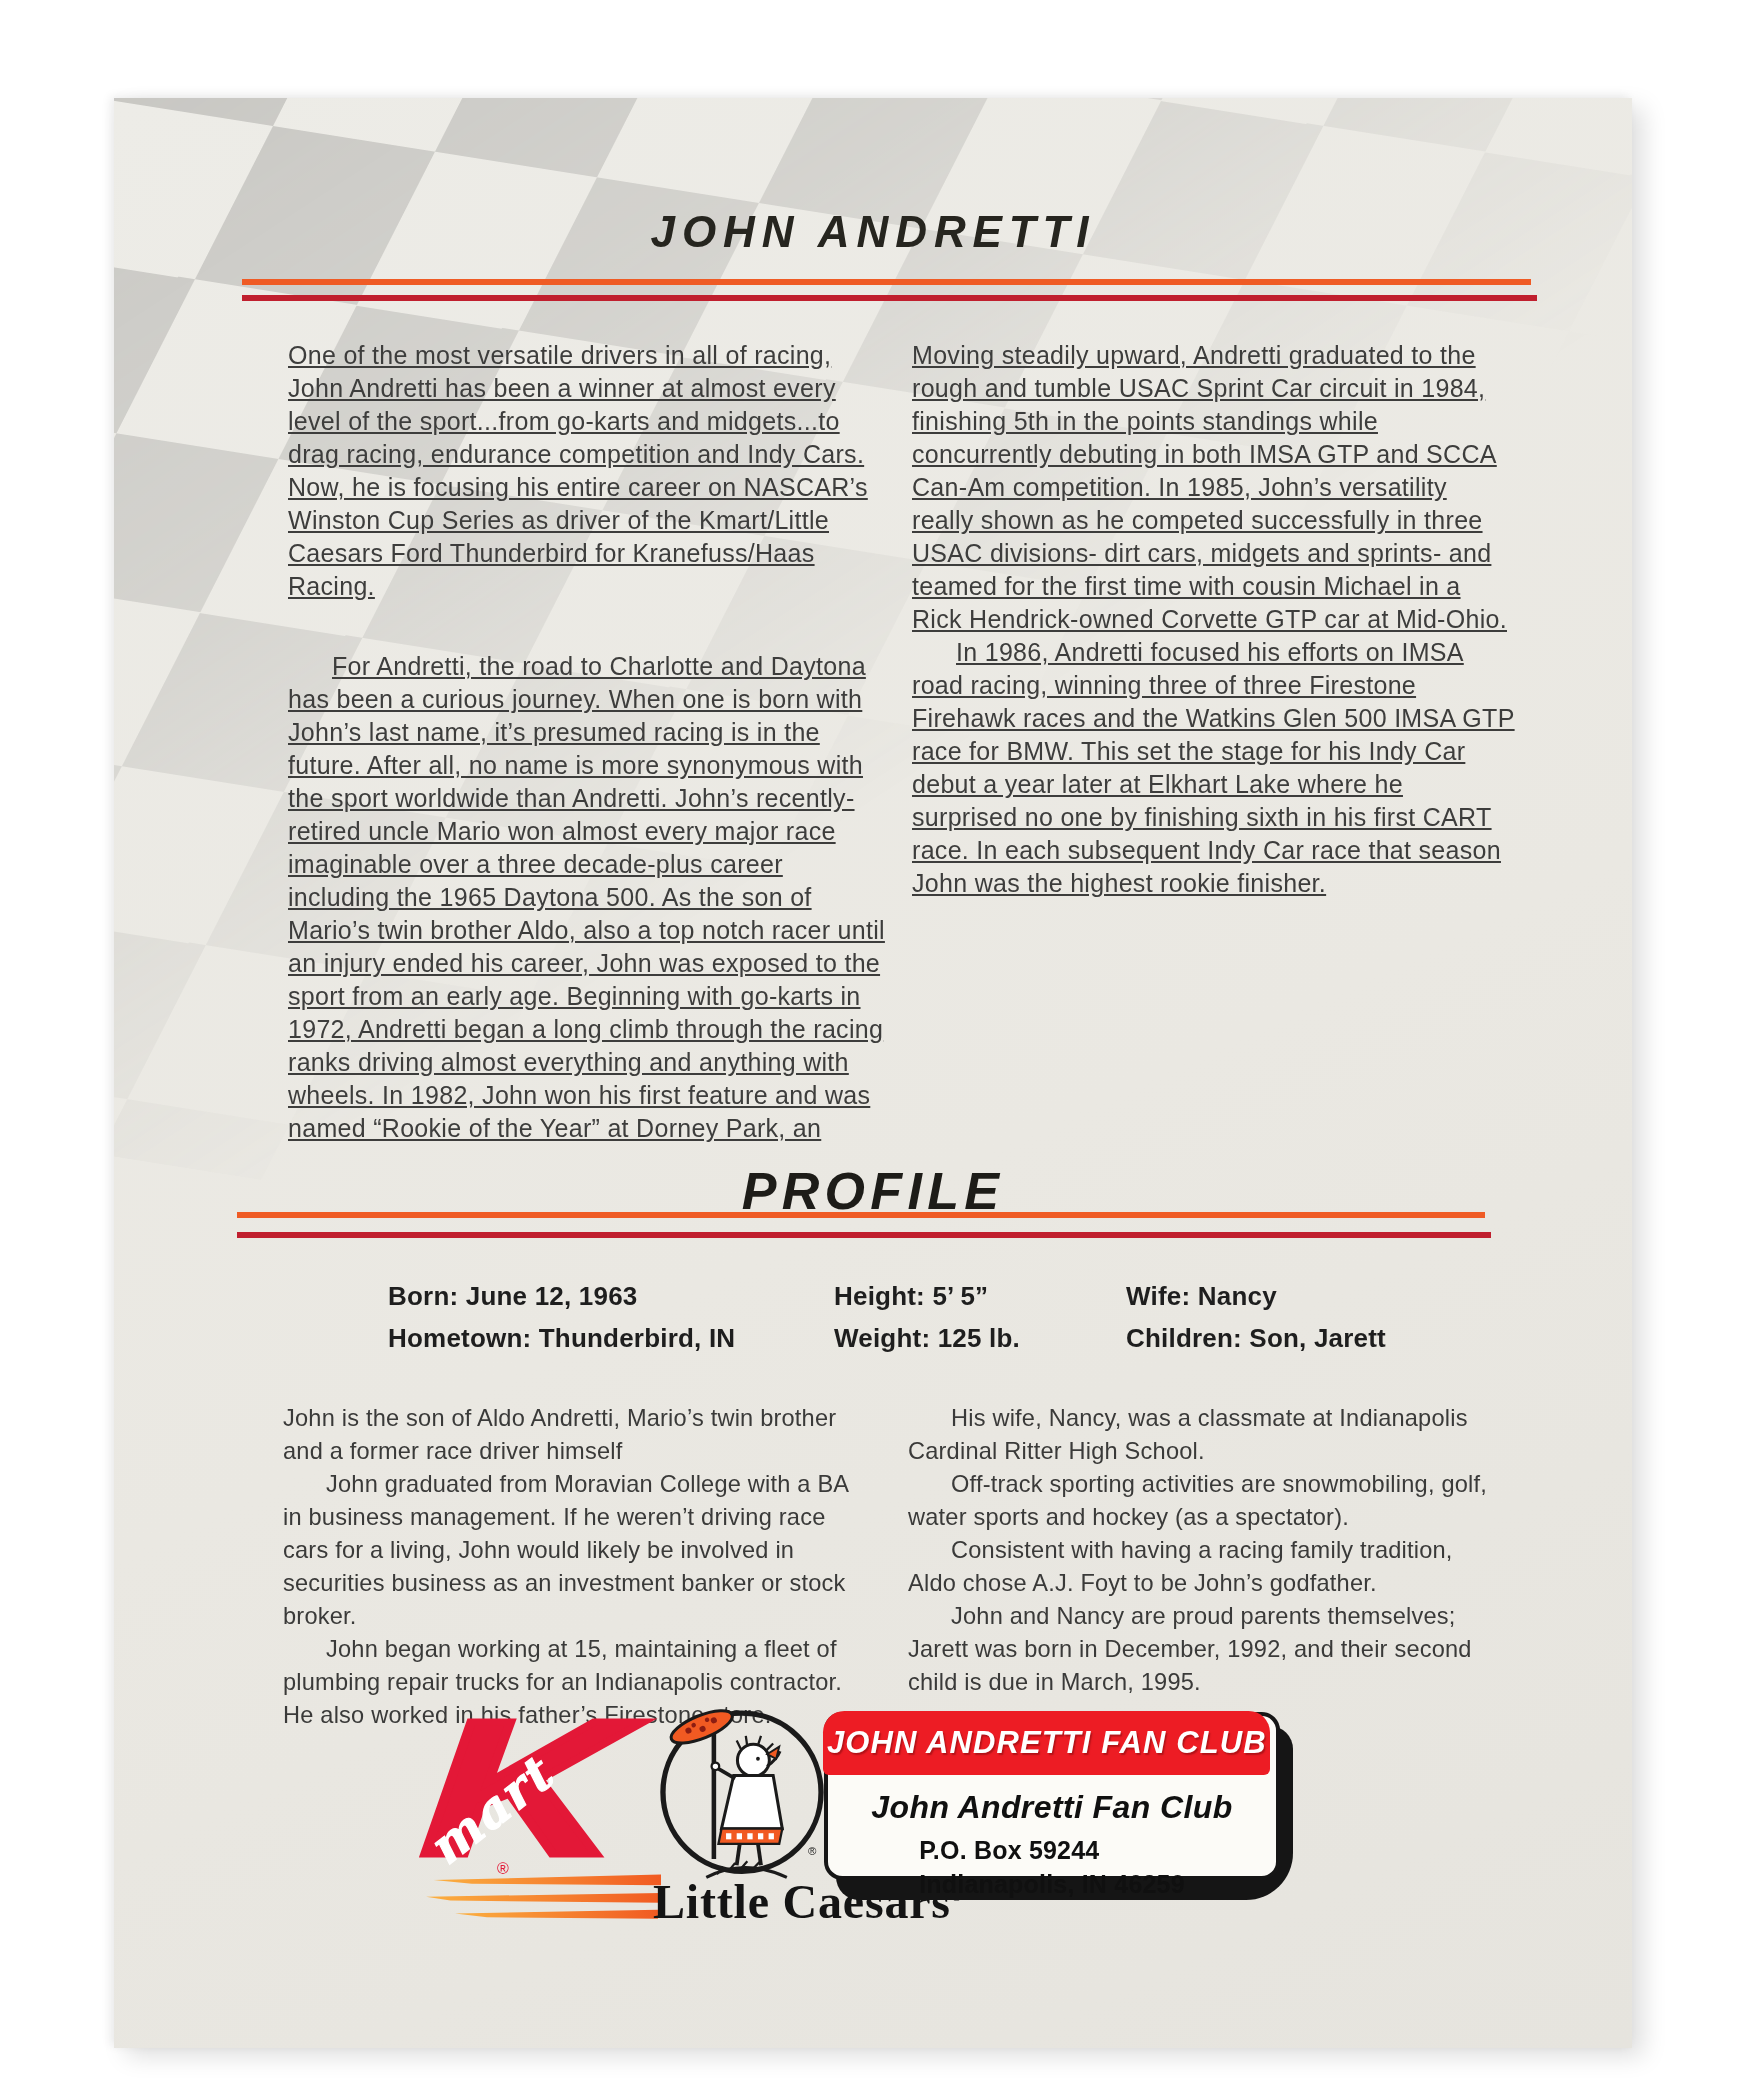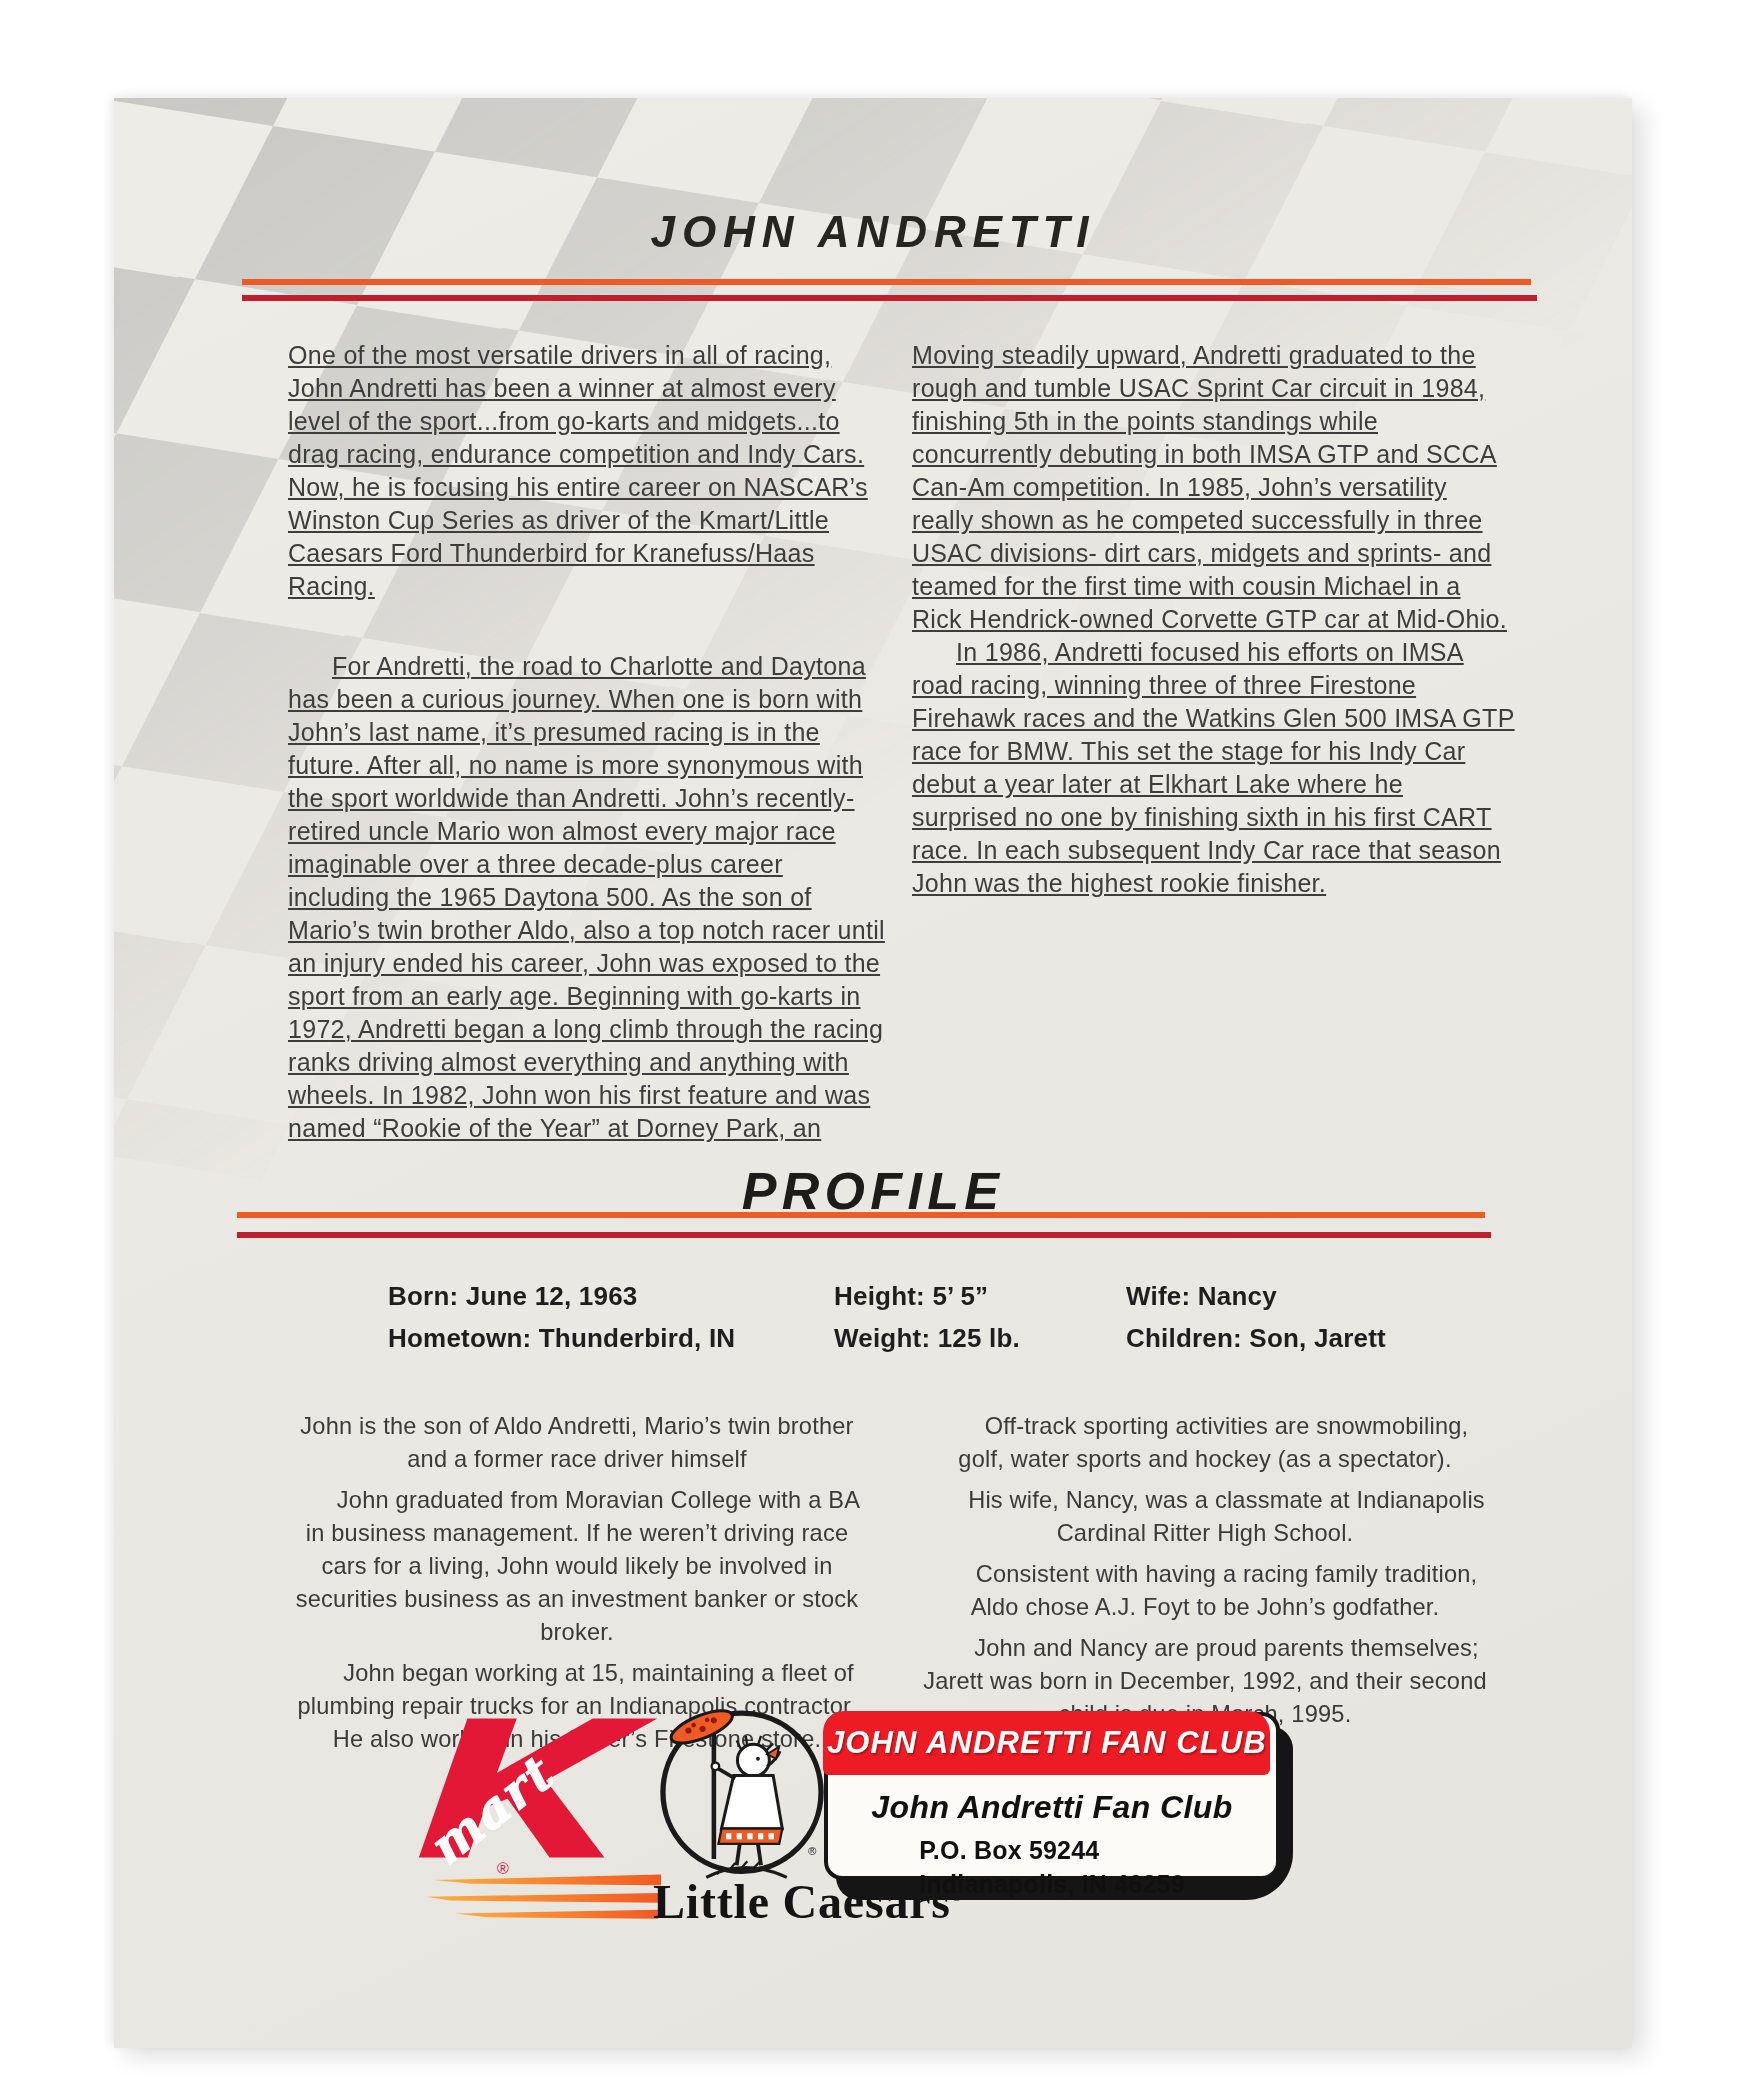--- a/index.html
+++ b/index.html
@@ -56,21 +56,21 @@
     white-space:nowrap;letter-spacing:0.2px;
   }
   .f-born{left:274px;top:1185px;} .f-home{left:274px;top:1227px;}
   .f-height{left:720px;top:1185px;} .f-weight{left:720px;top:1227px;}
   .f-wife{left:1012px;top:1185px;} .f-children{left:1012px;top:1227px;}
 
   .procol{
     position:absolute;color:#3a3a39;
     font:400 23.6px/33px "Liberation Sans",sans-serif;letter-spacing:0.2px;
   }
-  .procol p{margin:8px;text-align:center;}
+  .procol p{margin:0;}
   .pcol1{left:169px;top:1304px;width:588px;}
   .pcol2{left:794px;top:1304px;width:594px;}
   .pcol1 p + p{text-indent:43px;}
   .pcol2 p{text-indent:43px;}
 
   
   .kmart{position:absolute;left:302px;top:1612px;width:259px;height:180px;}
   .k-glyph{
     position:absolute;left:3px;top:-4.6px;
     font:italic 700 192px/166px "Liberation Sans",sans-serif;color:#e31837;
@@ -174,22 +174,22 @@
     <span>Children:</span>
     <span>Son, Jarett</span>
   </div>
 
   <div class="procol pcol1">
     <p>John is the son of Aldo Andretti, Mario’s twin brother and a former race driver himself</p>
     <p>John graduated from Moravian College with a BA in business management. If he weren’t driving race cars for a living, John would likely be involved in securities business as an investment banker or stock broker.</p>
     <p>John began working at 15, maintaining a fleet of plumbing repair trucks for an Indianapolis contractor. He also worked in his father’s Firestone store.</p>
   </div>
   <div class="procol pcol2">
+    <p>His wife, Nancy, was a classmate at Indianapolis Cardinal Ritter High School.</p>
     <p>Off-track sporting activities are snowmobiling, golf, water sports and hockey (as a spectator).</p>
-    <p>His wife, Nancy, was a classmate at Indianapolis Cardinal Ritter High School.</p>
     <p>Consistent with having a racing family tradition, Aldo chose A.J. Foyt to be John’s godfather.</p>
     <p>John and Nancy are proud parents themselves; Jarett was born in December, 1992, and their second child is due in March, 1995.</p>
   </div>
 
   <div class="kmart">
     <div class="k-glyph">K</div>
     <div class="k-mart">mart</div>
     <div class="k-reg">®</div>
   </div>
 

